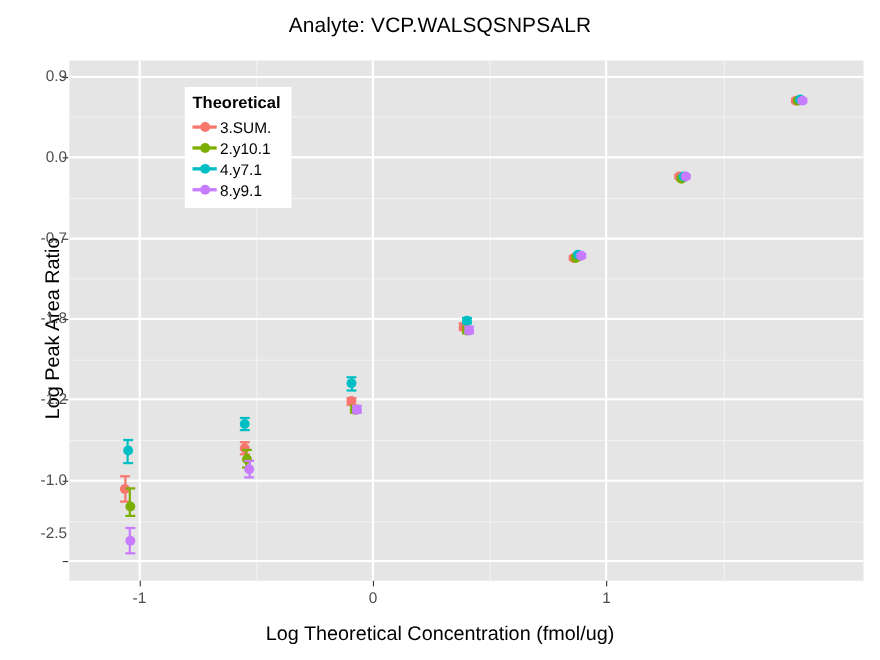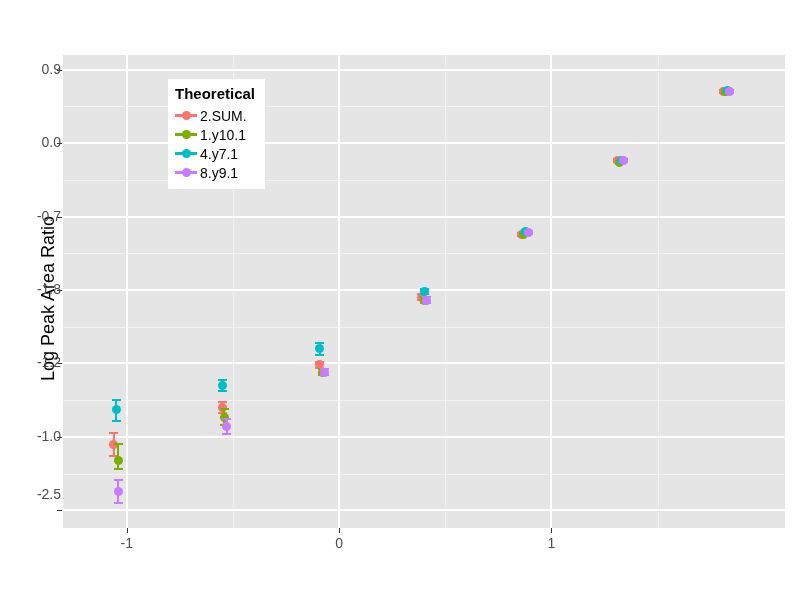--- a/index.html
+++ b/index.html
@@ -171,23 +171,25 @@
     font-size: 14px;
     color: #000000;
     white-space: nowrap;
   }
 </style>
 </head>
 <body>
 
 <div id="plot-root">
 
+  <div class="chart-title">Analyte: VCP.WALSQSNPSALR</div>
 
   <div class="axis-title-y">Log Peak Area Ratio</div>
 
+  <div class="axis-title-x">Log Theoretical Concentration (fmol/ug)</div>
 
   <div id="panel">
     <div id="grid-minor">
         <div class="gridline-minor-h" style="top: 51.413px;"></div>
         <div class="gridline-minor-h" style="top: 124.86px;"></div>
         <div class="gridline-minor-h" style="top: 198.307px;"></div>
         <div class="gridline-minor-h" style="top: 271.755px;"></div>
         <div class="gridline-minor-h" style="top: 345.202px;"></div>
         <div class="gridline-minor-h" style="top: 418.649px;"></div>
         <div class="gridline-minor-v" style="left: 169.882px;"></div>
@@ -329,47 +331,47 @@
       <div class="ticklabel-y" style="top: 134.137px;">0.0</div>
       <div class="tick-mark-y" style="top: 216.584px;"></div>
       <div class="ticklabel-y" style="top: 207.584px;">-0.7</div>
       <div class="tick-mark-y" style="top: 290.031px;"></div>
       <div class="ticklabel-y" style="top: 281.031px;">-1.8</div>
       <div class="tick-mark-y" style="top: 363.478px;"></div>
       <div class="ticklabel-y" style="top: 354.478px;">-1.2</div>
       <div class="tick-mark-y" style="top: 436.925px;"></div>
       <div class="ticklabel-y" style="top: 427.925px;">-1.0</div>
       <div class="tick-mark-y" style="top: 510.373px;"></div>
-      <div class="ticklabel-y" style="top: 486px;">-2.5</div>
+      <div class="ticklabel-y" style="top: 476px;">-2.5</div>
     </div>
   <div id="axis-x">
       <div class="tick-mark-x" style="left: 126.706px;"></div>
       <div class="ticklabel-x" style="left: 96.7059px;">-1</div>
       <div class="tick-mark-x" style="left: 339.059px;"></div>
       <div class="ticklabel-x" style="left: 309.059px;">0</div>
       <div class="tick-mark-x" style="left: 551.412px;"></div>
       <div class="ticklabel-x" style="left: 521.412px;">1</div>
     </div>
 
   <div id="legend">
     <div class="legend-title">Theoretical</div>
     <div id="legend-rows">
         <div class="legend-row">
           <div class="legend-key">
             <div class="lk-line" style="background: rgb(248, 118, 109);"></div>
             <div class="lk-dot" style="background: rgb(248, 118, 109);"></div>
           </div>
-          <div class="legend-label">2.SUM.</div>
+          <div class="legend-label">3.SUM.</div>
         </div>
         <div class="legend-row">
           <div class="legend-key">
             <div class="lk-line" style="background: rgb(124, 174, 0);"></div>
             <div class="lk-dot" style="background: rgb(124, 174, 0);"></div>
           </div>
-          <div class="legend-label">1.y10.1</div>
+          <div class="legend-label">2.y10.1</div>
         </div>
         <div class="legend-row">
           <div class="legend-key">
             <div class="lk-line" style="background: rgb(0, 191, 196);"></div>
             <div class="lk-dot" style="background: rgb(0, 191, 196);"></div>
           </div>
           <div class="legend-label">4.y7.1</div>
         </div>
         <div class="legend-row">
           <div class="legend-key">

